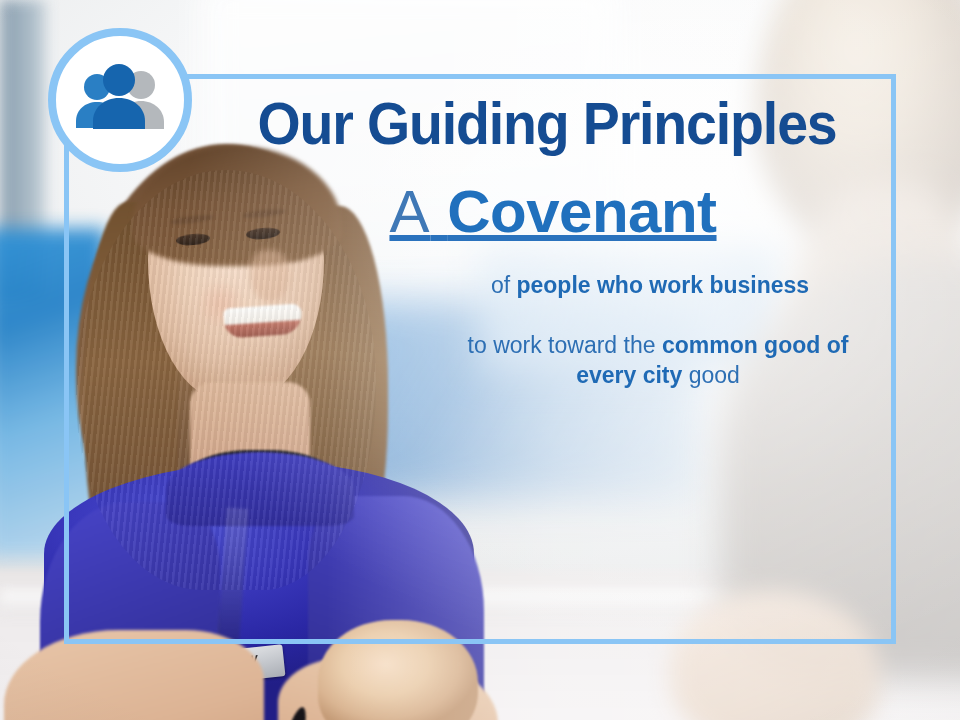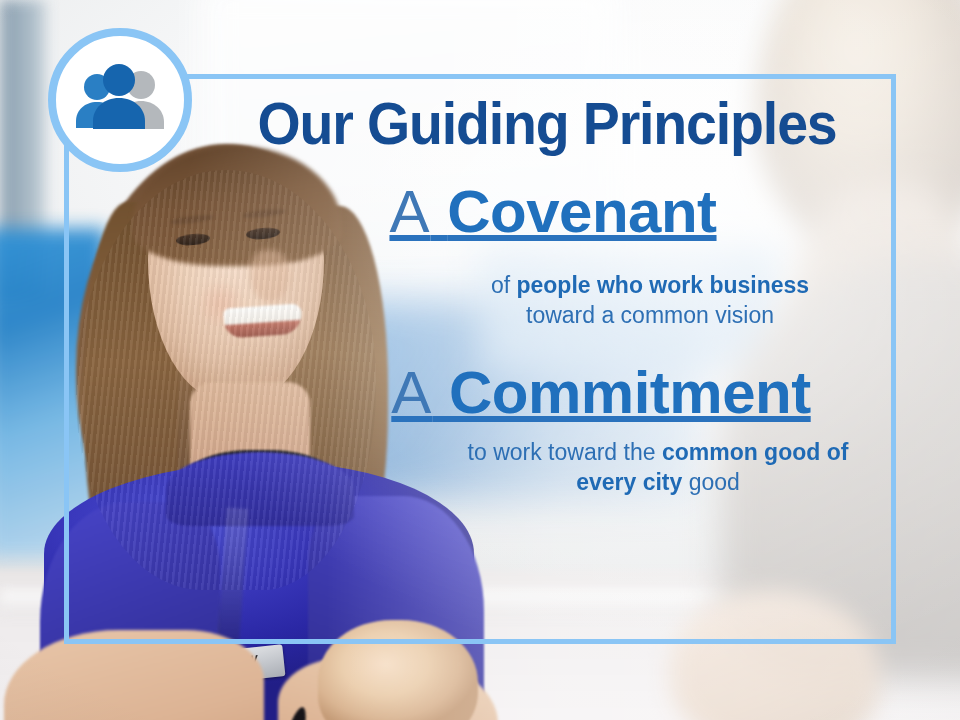--- a/index.html
+++ b/index.html
@@ -493,29 +493,24 @@
     <div class="block" id="block-covenant">
       <div class="headline">
         <span class="art">A</span>
         <span class="word">Covenant</span>
       </div>
     </div>
 
     <div class="block" id="block-community">
       <div class="sub">
         <span>of </span><b>people who work business</b><span></span><br>
-        <span>toward a common vision</span>
       </div>
     </div>
 
     <div class="block" id="block-commitment">
-      <div class="headline">
-        <span class="art">A</span>
-        <span class="word">Commitment</span>
-      </div>
       <div class="sub">
         <span>to work toward the </span><b>common good of every city</b><span> good</span><br>
       </div>
     </div>
 
   </div>
 
 </div>
 
 </body></html>

